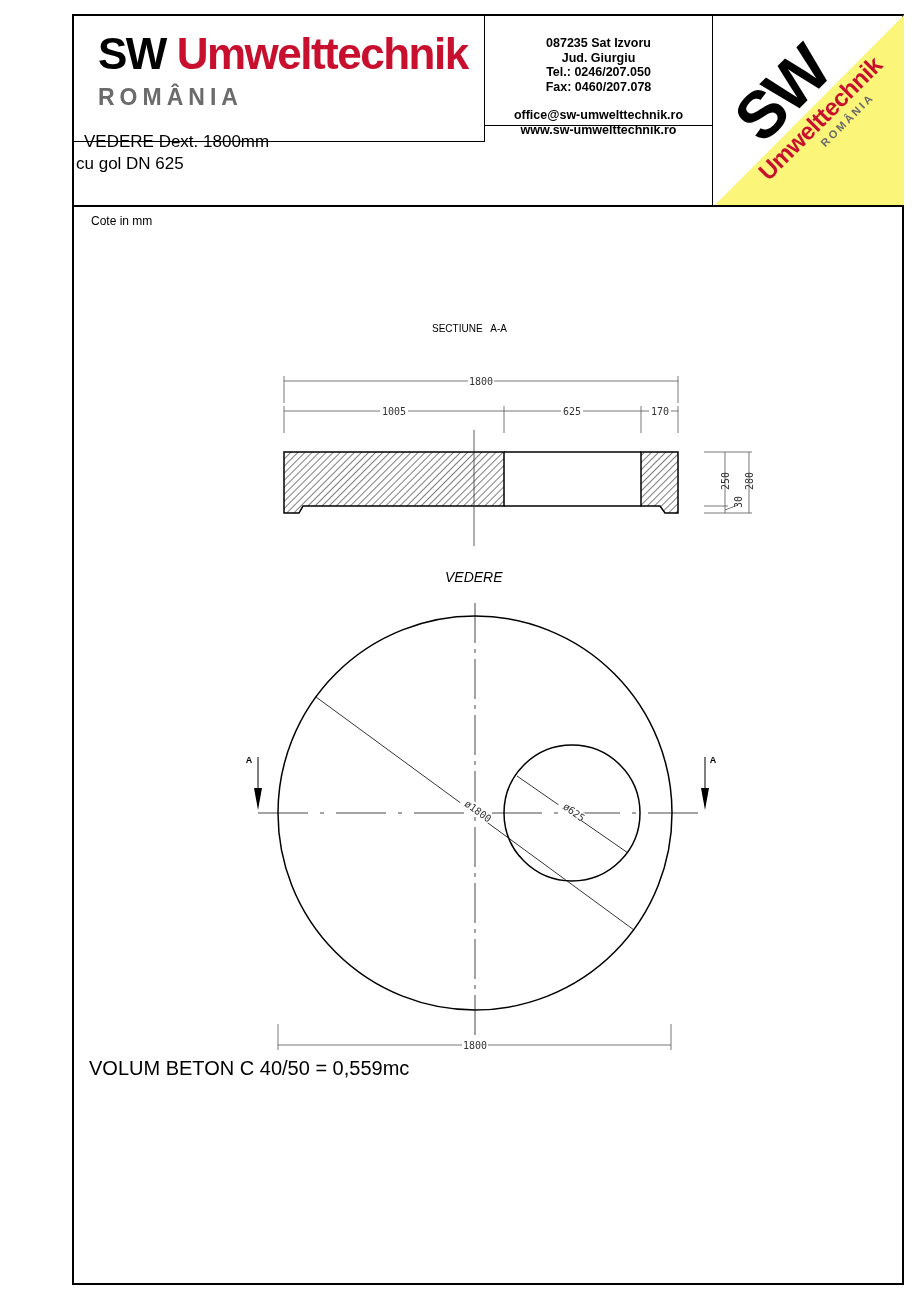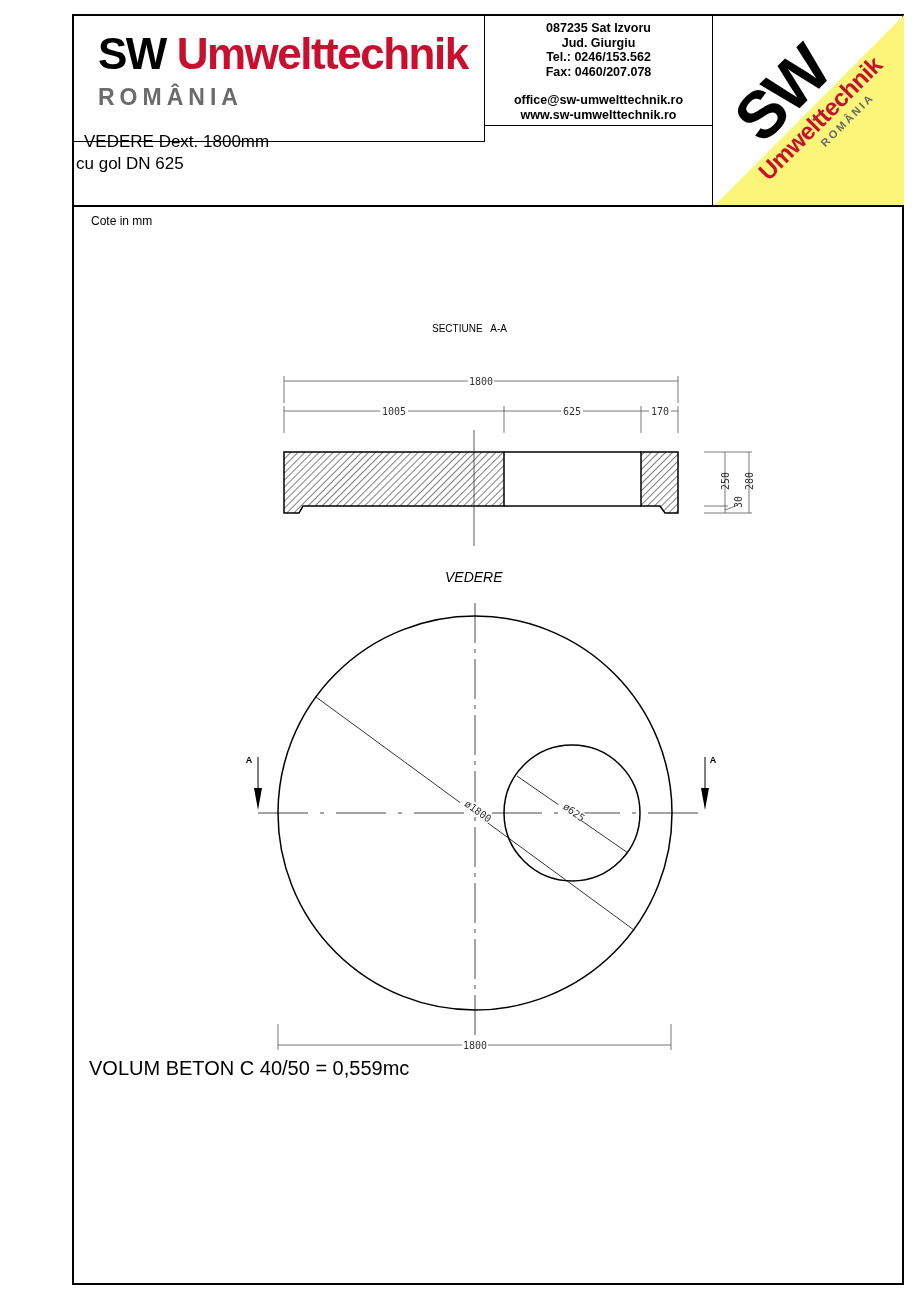--- a/index.html
+++ b/index.html
@@ -3,21 +3,21 @@
 <meta charset="utf-8">
 <style>
   html,body{margin:0;padding:0;background:#fff;}
   body{width:920px;height:1301px;position:relative;overflow:hidden;font-family:"Liberation Sans",sans-serif;color:#000;}
   .frame{position:absolute;left:72px;top:14px;width:832px;height:1271px;border:2px solid #000;box-sizing:border-box;}
   .hdr-logo{position:absolute;left:72px;top:14px;width:413px;height:128px;border-right:1px solid #000;border-bottom:1px solid #000;box-sizing:border-box;}
   .logo-line1{position:absolute;left:26px;top:16px;font-size:44px;font-weight:bold;letter-spacing:-1.5px;white-space:nowrap;line-height:48px;}
   .logo-sw{color:#000;}
   .logo-um{color:#c8102e;}
   .logo-ro{position:absolute;left:26px;top:70px;font-size:23px;font-weight:bold;color:#6b6b6b;letter-spacing:5px;}
-  .hdr-contact{position:absolute;left:485px;top:14px;width:227px;height:112px;border-bottom:1px solid #000;box-sizing:border-box;text-align:center;font-weight:bold;font-size:12.5px;line-height:14.6px;padding-top:7px;}
+  .hdr-contact{position:absolute;left:485px;top:14px;width:227px;height:112px;border-bottom:1px solid #000;box-sizing:border-box;text-align:center;font-weight:bold;font-size:12.5px;line-height:14.6px;padding-top:22px;}
   .hdr-contact .gap{height:14px;}
   .hdr-badge{position:absolute;left:712px;top:14px;width:192px;height:193px;border-left:1px solid #000;border-bottom:2px solid #000;box-sizing:border-box;overflow:hidden;}
   .hdr-title{position:absolute;left:72px;top:126px;width:640px;height:81px;border-bottom:2px solid #000;box-sizing:border-box;}
   .title-l1{position:absolute;left:12px;top:6px;font-size:17px;}
   .title-l2{position:absolute;left:4px;top:28px;font-size:17px;}
   .units{position:absolute;left:91px;top:214px;font-size:12px;}
   .lbl-section{position:absolute;left:432px;top:323px;font-size:10px;white-space:pre;}
   .lbl-view{position:absolute;left:445px;top:569px;font-size:14px;font-style:italic;}
   .volume{position:absolute;left:89px;top:1057px;font-size:20px;}
   svg.drawing{position:absolute;left:0;top:0;}
@@ -32,21 +32,21 @@
   <div class="logo-line1">
     <span class="logo-sw">SW</span>
     <span class="logo-um">Umwelttechnik</span>
   </div>
   <div class="logo-ro">ROMÂNIA</div>
 </div>
 
 <div class="hdr-contact">
   <div>087235 Sat Izvoru</div>
   <div>Jud. Giurgiu</div>
-  <div>Tel.: 0246/153.562</div>
+  <div>Tel.: 0246/207.050</div>
   <div>Fax: 0460/207.078</div>
   <div class="gap"></div>
   <div>office@sw-umwelttechnik.ro</div>
   <div>www.sw-umwelttechnik.ro</div>
 </div>
 
 <div class="hdr-badge">
   <svg width="192" height="193" viewBox="0 0 192 193">
     <polygon points="192,0 192,193 0,193" fill="#fbf57a"></polygon>
     <g transform="translate(96,96) rotate(-45)">

